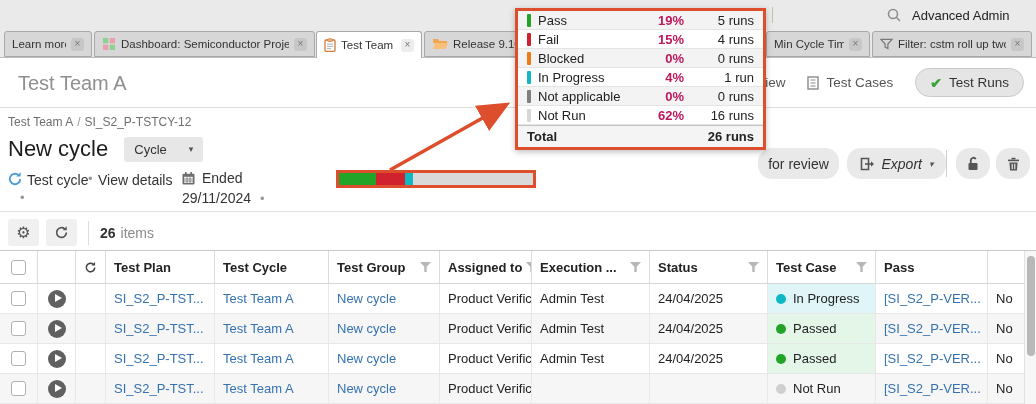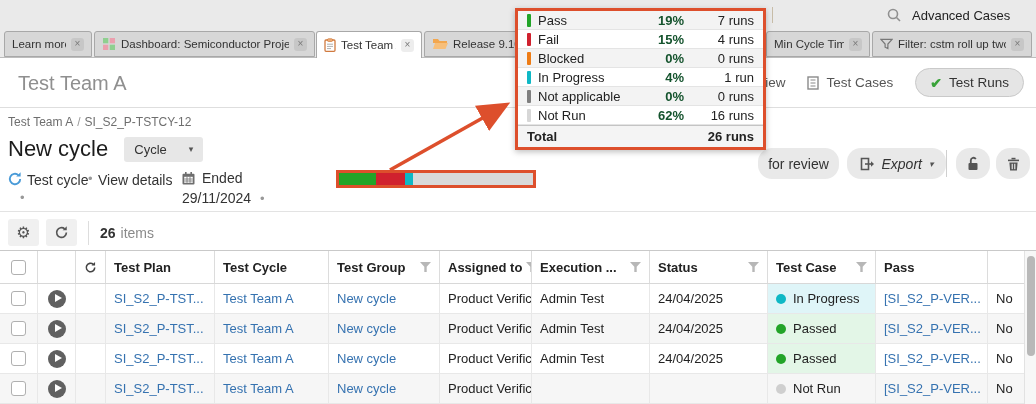--- a/index.html
+++ b/index.html
@@ -99,40 +99,40 @@
   .progress-annot { position:absolute; left:336px; top:170px; width:200px; height:18px; border:3px solid #dd4f2c; background:#fff; display:flex; z-index:40; }
   .pseg { height:100%; }
   .annot-arrow { position:absolute; left:382px; top:96px; z-index:41; }
 
   .tooltip { position:absolute; left:515px; top:8px; width:251px; height:142px; background:#fff; border:3px solid #dd4f2c;
     z-index:50; display:flex; flex-direction:column; font-size:13px; box-shadow:0 2px 6px rgba(0,0,0,0.25); }
   .tt-row { flex:1; display:flex; align-items:center; padding:0 9px; border-bottom:1px solid #e4e4e4; background:#fff; }
   .tt-row.shade { background:#f3f3f3; }
   .tt-bar { width:4px; height:13px; border-radius:1px; margin-right:7px; flex:none; }
   .tt-label { color:#222; flex:1; overflow:hidden; white-space:nowrap; }
-  .tt-pct { font-weight:bold; color:#14532d; width:44px; text-align:right; flex:none; }
+  .tt-pct { font-weight:bold; color:#be185d; width:44px; text-align:right; flex:none; }
   .tt-runs { color:#222; width:70px; text-align:right; flex:none; }
   .tt-total { flex:none; height:22px; display:flex; align-items:center; padding:0 9px; background:#f4f4f4; border-top:1px solid #c4c4c4; font-weight:bold; color:#222; }
   .tt-total .tt-runs { font-weight:bold; }
   .tt-total .tt-label { flex:1; }
 </style>
 </head>
 <body>
 
 <div id="app">
 
   <div class="chrome">
     <span class="tb-divider"></span>
     <span class="search-ic">
       <svg width="16" height="16" viewBox="0 0 16 16">
           <circle cx="7" cy="7" r="4.5" fill="none" stroke="#909090" stroke-width="1.6"></circle>
           <path d="M10.5 10.5L14 14" stroke="#909090" stroke-width="1.6"></path>
         </svg>
     </span>
-    <span class="adv-search">Advanced Cases</span>
+    <span class="adv-search">Advanced Admin</span>
 
     <div class="tab tab-learn">
       <span class="tlabel">Learn more</span>
       <span class="tab-close">×</span>
     </div>
     <div class="tab tab-dash">
       <svg width="14" height="14" viewBox="0 0 14 14">
           <rect x="1" y="1" width="5.3" height="5.3" fill="#8fcf90"></rect>
           <rect x="7.7" y="1" width="5.3" height="5.3" fill="#eb9fae"></rect>
           <rect x="1" y="7.7" width="5.3" height="5.3" fill="#eb9fae"></rect>
@@ -442,21 +442,21 @@
       </defs>
     <line x1="8" y1="74" x2="122" y2="10" stroke="#dd4f2c" stroke-width="3.6" marker-end="url(#ah)"></line>
   </svg>
 
   <div class="tooltip">
     <div style="display:flex;flex-direction:column;flex:1;">
   <div class="tt-row shade">
     <span class="tt-bar" style="background: rgb(34, 164, 40);"></span>
     <span class="tt-label">Pass</span>
     <span class="tt-pct">19%</span>
-    <span class="tt-runs">7 runs</span>
+    <span class="tt-runs">5 runs</span>
   </div>
 
   <div class="tt-row">
     <span class="tt-bar" style="background: rgb(208, 33, 46);"></span>
     <span class="tt-label">Fail</span>
     <span class="tt-pct">15%</span>
     <span class="tt-runs">4 runs</span>
   </div>
 
   <div class="tt-row shade">

